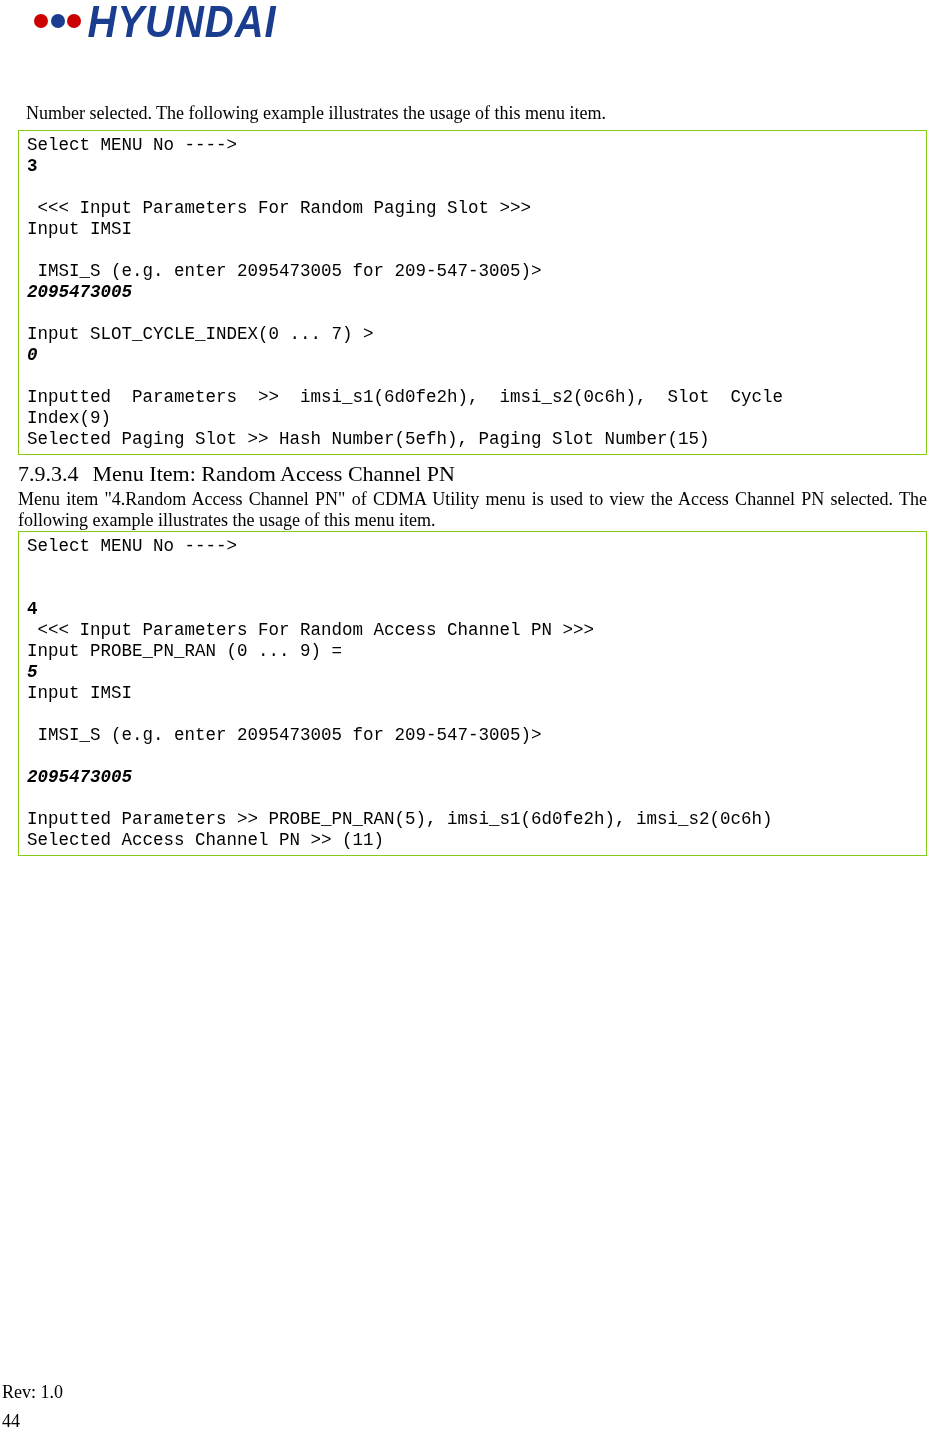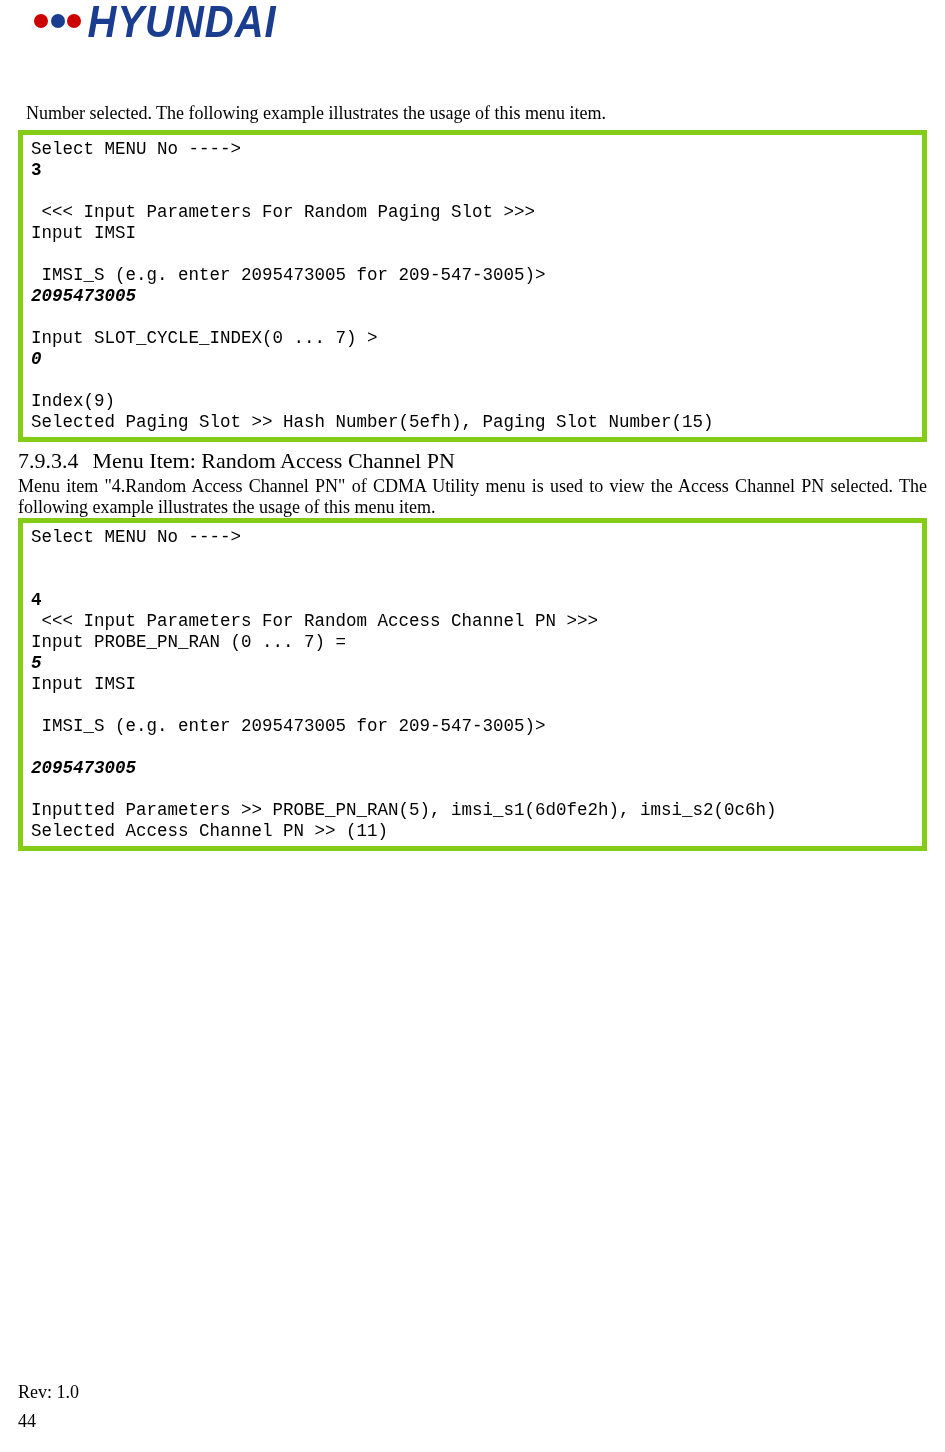--- a/index.html
+++ b/index.html
@@ -45,21 +45,21 @@
       color: #1a3d8f;
       font-style: italic;
       transform: scaleY(1.1);
     }
     .intro {
       margin-top: 58px;
       margin-bottom: 6px;
       margin-left: 8px;
     }
     .code-box {
-      border: 5px solid #84cc16;
+      border: 1px solid #84cc16;
       padding: 4px 8px 4px 8px;
       font-family: 'Courier New', monospace;
       font-size: 17.5px;
       line-height: 1.2;
       white-space: pre-wrap;
       margin-bottom: 6px;
     }
     .code-box .bold {
       font-weight: bold;
     }
@@ -75,21 +75,21 @@
       margin-bottom: 2px;
       font-size: 22px;
     }
     .section-num {
       display: inline-block;
       margin-right: 14px;
     }
     .footer {
       position: absolute;
       bottom: 20px;
-      left: 18px;
+      left: 2px;
       right: 18px;
     }
     .rev {
       margin-bottom: 8px;
     }
     .footer-center {
       text-align: center;
     }
     .page-num {
       text-align: left;
@@ -114,34 +114,34 @@
 
 <span> &lt;&lt;&lt; Input Parameters For Random Paging Slot &gt;&gt;&gt;</span>
 <span>Input IMSI</span>
 
 <span> IMSI_S (e.g. enter 2095473005 for 209-547-3005)&gt;</span>
 <span class="bold-italic">2095473005</span>
 
 <span>Input SLOT_CYCLE_INDEX(0 ... 7) &gt;</span>
 <span class="bold-italic">0</span>
 
-<span>Index(9)</span>
+<span class="justify" style="display:block">Inputted  Parameters  &gt;&gt;  imsi_s1(6d0fe2h),  imsi_s2(0c6h),  Slot  Cycle</span><span>Index(9)</span>
 <span>Selected Paging Slot &gt;&gt; Hash Number(5efh), Paging Slot Number(15)</span></div>
 
 <div class="section-heading">
   <span class="section-num">7.9.3.4</span><span>Menu Item: Random Access Channel PN</span>
 </div>
 <p class="justify">Menu item "4.Random Access Channel PN" of CDMA Utility menu is used to view the Access Channel PN selected. The following example illustrates the usage of this menu item.</p>
 
 <div class="code-box"><span>Select MENU No ----&gt;</span>
 
 
 <span class="bold">4</span>
 <span> &lt;&lt;&lt; Input Parameters For Random Access Channel PN &gt;&gt;&gt;</span>
-<span>Input PROBE_PN_RAN (0 ... 7) =</span>
+<span>Input PROBE_PN_RAN (0 ... 9) =</span>
 <span class="bold-italic">5</span>
 <span>Input IMSI</span>
 
 <span> IMSI_S (e.g. enter 2095473005 for 209-547-3005)&gt;</span>
 
 <span class="bold-italic">2095473005</span>
 
 <span>Inputted Parameters &gt;&gt; PROBE_PN_RAN(5), imsi_s1(6d0fe2h), imsi_s2(0c6h)</span>
 <span>Selected Access Channel PN &gt;&gt; (11)</span></div>
 

